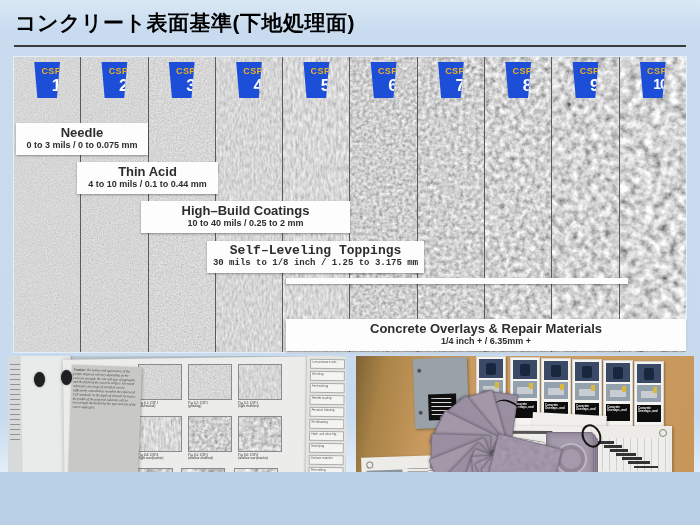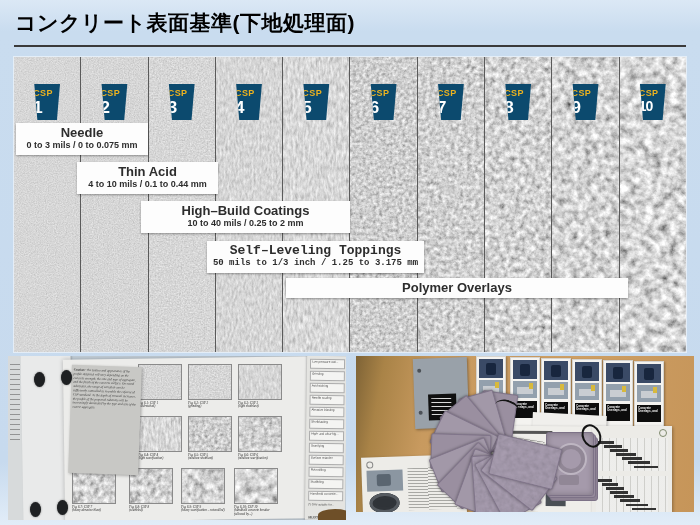--- a/index.html
+++ b/index.html
@@ -1,28 +1,28 @@
 <!DOCTYPE html>
 <html><head>
 <meta charset="utf-8">
 <style>
   html,body{margin:0;padding:0;background:#b9cfe6;}
-  .slide{position:relative;width:700px;height:525px;overflow:hidden;
+  .slide{position:relative;width:700px;height:472px;overflow:hidden;
     background:linear-gradient(180deg,#dbe8f5 0%,#c9dcef 6%,#c7daee 88%,#e2edf8 100%);
     font-family:"Liberation Sans",sans-serif;}
   
   .title{position:absolute;left:15px;top:9px;width:670px;font-size:21px;font-weight:bold;color:#000;letter-spacing:.5px;}
   .rule{position:absolute;left:14px;top:45px;width:672px;height:2px;background:#3a3a3a;}
   
   .montage{position:absolute;left:14px;top:57px;width:672px;height:295px;display:flex;background:#9a9a9a;box-shadow:0 0 0 1px rgba(255,255,255,.5);}
   .col{position:relative;flex:1;overflow:hidden;}
   .col + .col{border-left:1px solid rgba(25,25,25,.5);}
   .tex{position:absolute;inset:0;width:100%;height:100%;display:block;}
-  .tag{position:absolute;top:27px;left:50%;width:28px;height:36px;margin-left:-14px;background:#0c4a6e;
-    clip-path:polygon(4% 0,96% 0,85% 100%,15% 100%);text-align:left;z-index:2;}
+  .tag{position:absolute;top:5px;left:50%;width:28px;height:36px;margin-left:-14px;background:#1d4ed8;
+    clip-path:polygon(4% 0,96% 0,85% 100%,15% 100%);text-align:right;z-index:2;}
   .tag .csp{display:block;margin-top:5px;color:#ecb21f;font-size:9px;font-weight:bold;letter-spacing:.4px;line-height:1;}
   .tag .num{display:block;margin-top:1px;color:#fff;font-size:17px;font-weight:bold;line-height:1;}
   .tag .n10{font-size:14px;letter-spacing:-1px;}
   .lb{position:absolute;z-index:3;background:#fdfdfd;color:#2d2d2d;text-align:center;padding:3px 0 3px;box-shadow:0 1px 2px rgba(0,0,0,.35);}
   .lb .t{font-size:13px;font-weight:bold;line-height:1.1;}
   .lb .r{font-size:9px;font-weight:bold;line-height:1.25;}
   .lb1{left:2px;top:66px;width:132px;}
   .lb2{left:63px;top:105px;width:141px;}
   .lb3{left:127px;top:144px;width:209px;}
   .lb4{left:193px;top:184px;width:217px;font-family:Liberation Mono, monospace;}
@@ -312,24 +312,27 @@
     <div class="lb lb2">
         <div class="t">Thin Acid</div>
         <div class="r">4 to 10 mils / 0.1 to 0.44 mm</div>
       </div>
     <div class="lb lb3">
         <div class="t">High–Build Coatings</div>
         <div class="r">10 to 40 mils / 0.25 to 2 mm</div>
       </div>
     <div class="lb lb4">
         <div class="t">Self–Leveling Toppings</div>
-        <div class="r">50 mils to 1/3 inch / 1.25 to 3.175 mm</div>
+        <div class="r">30 mils to 1/8 inch / 1.25 to 3.175 mm</div>
       </div>
     <div class="lb lb5">
-        <div class="t">Polymer Overlays</div>
+      </div>
+    <div class="lb lb6">
+        <div class="t">Concrete Overlays &amp; Repair Materials</div>
+        <div class="r">1/4 inch + /  6.35mm +</div>
       </div>
   </div>
 
   <div class="photo photoL">
     <div class="pageL"></div>
     <div class="marginL"></div>
     <div class="pageMain"></div>
     <div class="hole" style="left:26px;top:16px;"></div>
     <div class="hole" style="left:53px;top:14px;"></div>
     <div class="hole" style="left:22px;top:146px;"></div>

